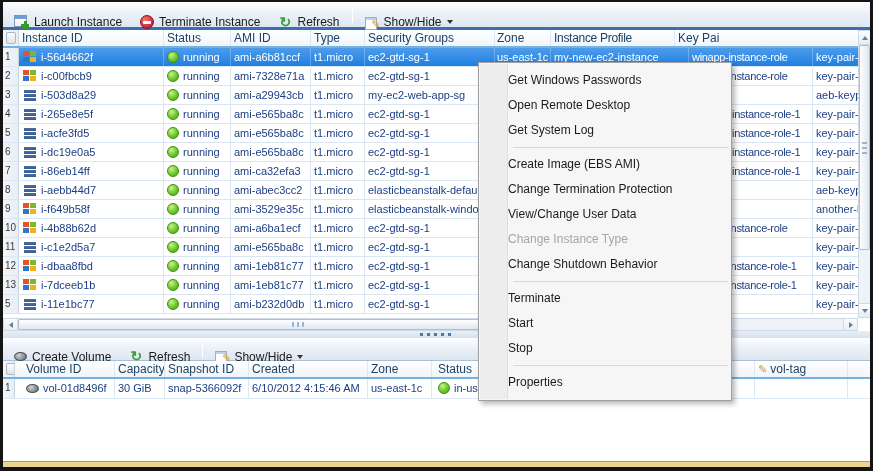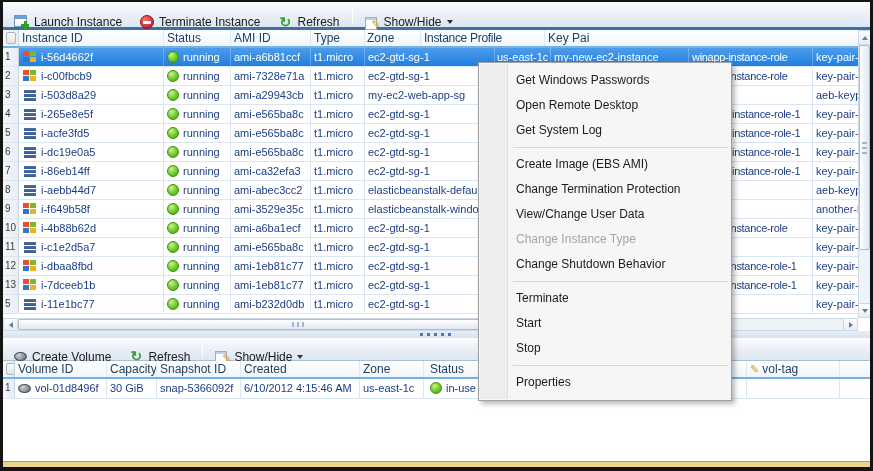--- a/index.html
+++ b/index.html
@@ -47,21 +47,21 @@
   .t-row.selected{background:linear-gradient(#4e9ceb,#1f7fe0);}
   .t-row.selected .c{color:#fff;border-right-color:rgba(255,255,255,.25);}
   .gut{background:linear-gradient(90deg,#f3f6fa,#e9eef5);border-right:1px solid #c7d5e3 !important;
     color:#3a3a3a !important;font-size:10px;padding-left:2px;}
   .t-row.selected .gut{background:linear-gradient(90deg,#f3f6fa,#e9eef5);}
   
   .w-gut{width:16px;}.w-id{width:145px;}.w-st{width:67px;}.w-ami{width:80px;}.w-ty{width:54px;}
   .w-sg{width:130px;}.w-zn{width:56px;padding:0 2px;}.w-nm{width:138px;}
   .w-pr{width:124px;letter-spacing:-0.3px;padding:0 1px 0 3px;}.w-kp{width:45px;border-right:none !important;}
   
-  .v-gut{width:12px;}.v-id{width:92px;}.v-cap{width:50px;}.v-snap{width:84px;}.v-crt{width:119px;}
+  .v-gut{width:12px;}.v-id{width:92px;margin-left:8px;}.v-cap{width:50px;}.v-snap{width:84px;}.v-crt{width:119px;}
   .v-zn{width:64px;}.v-st{width:136px;padding-left:6px;}.v-gap{width:187px;}.v-tag{width:93px;}.v-tail{width:30px;border-right:none !important;}
 
   .sel-all{display:block;width:10px;height:12px;border:1px solid #a8b6c6;border-radius:2px;
     background:linear-gradient(#fbfbfb,#e4e4e4);margin:2px 1px;}
   .pencil-icon{display:inline-block;margin-right:3px;}
   .pencil-icon::after{content:"\270e";color:#d6982b;font-size:11px;}
   .dot{display:inline-block;width:12px;height:12px;border-radius:50%;margin-right:4px;vertical-align:-2px;
     background:radial-gradient(circle at 35% 30%,#c8f48a,#6cc829 55%,#4ba214);border:1px solid #3f8e12;}
   .os-icon{display:inline-block;width:14px;height:12px;margin:0 4px 0 1px;vertical-align:-2px;background-repeat:no-repeat;}
   .os-icon.windows{background:
@@ -100,21 +100,21 @@
   .splitter{position:absolute;left:0;top:329px;width:867px;height:7px;background:linear-gradient(#e8eef6,#d8e2ee);
     display:flex;align-items:center;justify-content:center;}
   .grip-dots{display:block;width:34px;height:3px;
     background:repeating-linear-gradient(90deg,#4a7ab5 0 3px,transparent 3px 7px);}
 
   
   .menu{position:absolute;left:475px;top:60px;width:254px;background:#f6f6f6;border:1px solid #a0a0a0;
     padding:5px 1px;box-shadow:3px 3px 5px rgba(0,0,0,.28);z-index:10;}
   .menu::before{content:"";position:absolute;left:1px;top:1px;bottom:1px;width:27px;background:#ededed;
     border-right:1px solid #e0e0e0;}
-  .menu-row{position:relative;height:25px;line-height:25px;padding-left:36px;font-size:12px;color:#1b1b1b;}
+  .menu-row{position:relative;height:25px;line-height:25px;padding-left:28px;font-size:12px;color:#1b1b1b;}
   .menu-row.disabled{color:#a5a5a5;}
   .menu-row.separator{height:1px;line-height:1px;background:#d8d8d8;margin:4px 2px 4px 33px;padding:0;}
 </style>
 </head>
 <body>
 
 <div class="frame">
   <div class="content">
 
     <div class="toolbar tb1">
@@ -139,20 +139,21 @@
     </div>
 
     <div class="grid-head" style="top:28px;width:855px;">
       <div class="c gut w-gut">
           <span class="sel-all"></span>
         </div>
       <div class="c w-id">Instance ID</div>
       <div class="c w-st">Status</div>
       <div class="c w-ami">AMI ID</div>
       <div class="c w-ty">Type</div>
+      <div class="c w-sg">Security Groups</div>
       <div class="c w-zn">Zone</div>
       <div class="c w-pr">Instance Profile</div>
       <div class="c w-kp">Key Pai</div>
     </div>
 
     <div class="grid-rows" style="top:46px;">
 
         <div class="t-row selected">
           <div class="c gut w-gut">1</div>
           <div class="c w-id"><span class="os-icon windows"></span><span>i-56d4662f</span></div>

